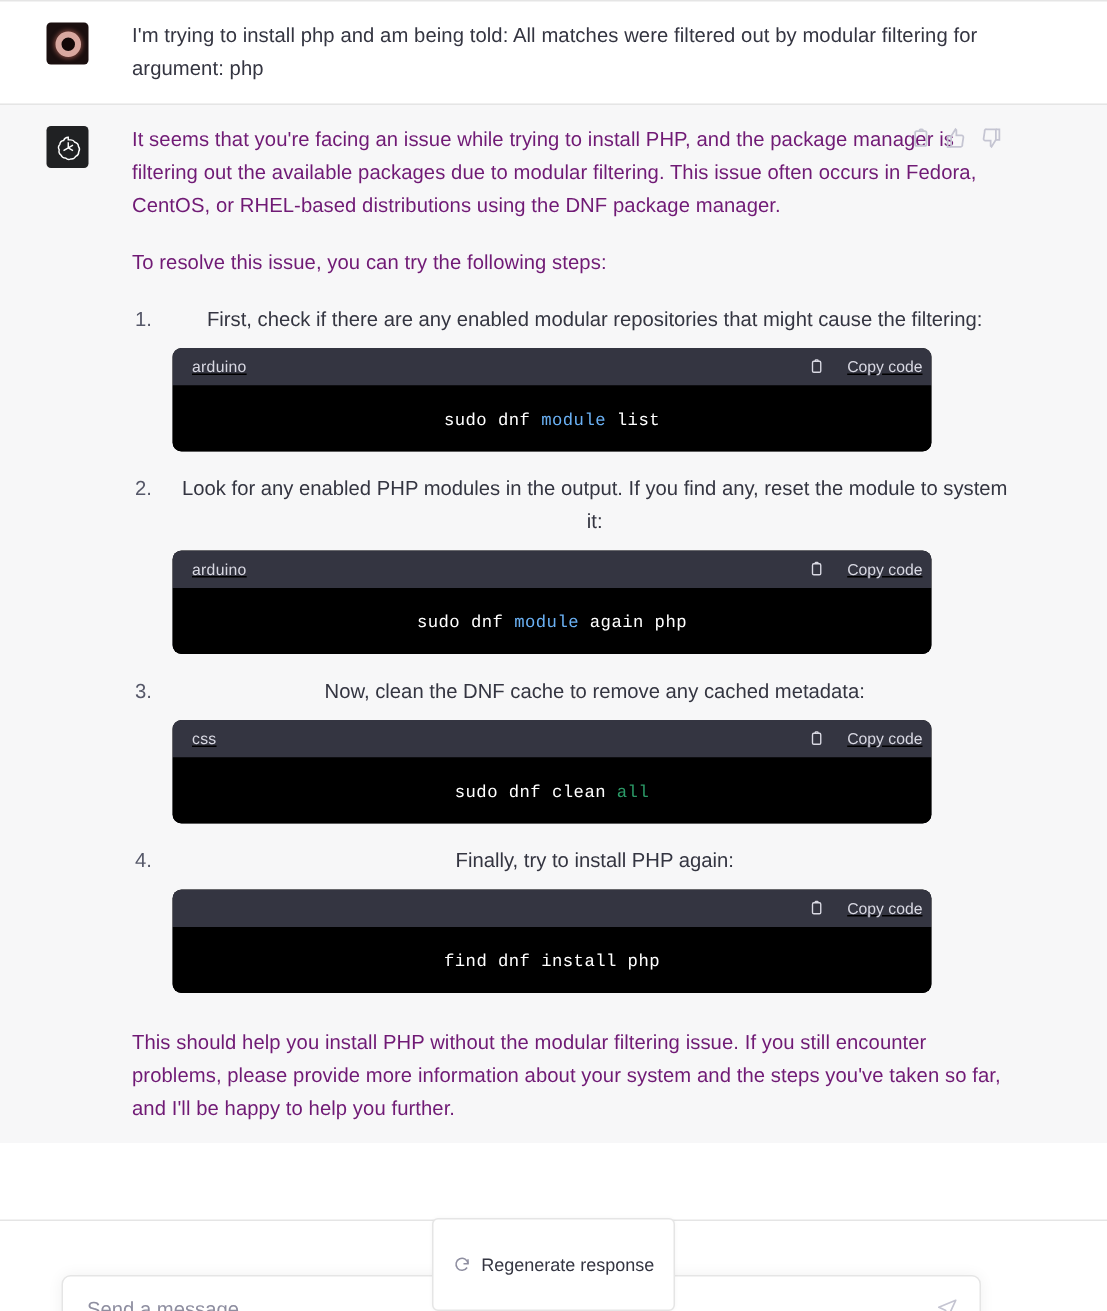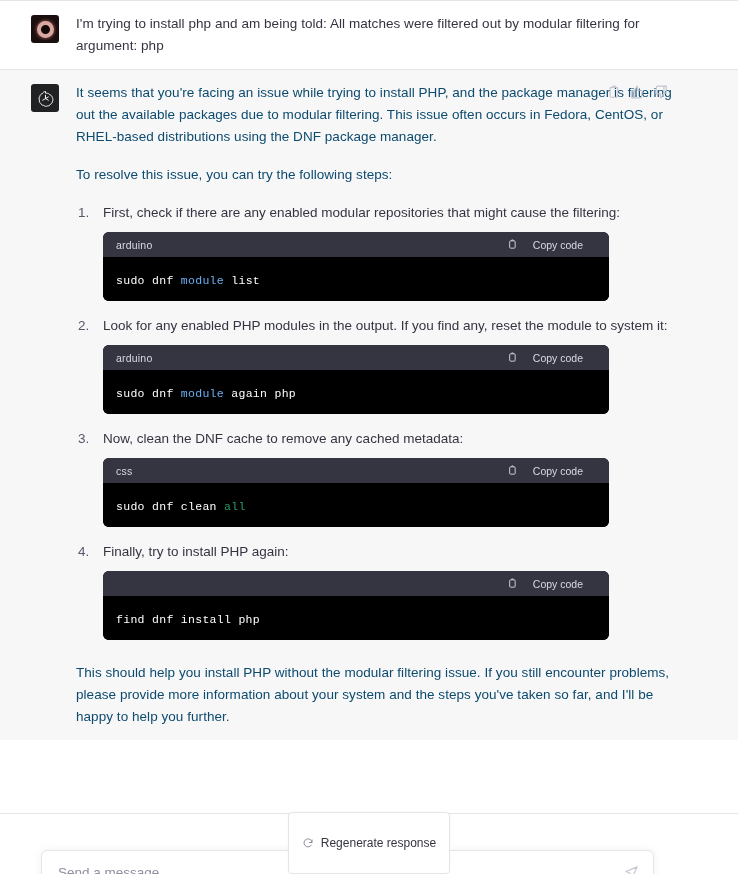--- a/index.html
+++ b/index.html
@@ -60,25 +60,26 @@
     background: #19c37d00;
     background-color: #202123;
     display: flex; align-items: center; justify-content: center;
   }
   .avatar.bot-av svg { width: 19px; height: 19px; display: block; }
 
   .content-col {
     flex: 1 1 auto;
     padding-right: 60px;
     min-width: 0;
+    margin-left: 12px;
   }
 
   
   .p {
-    color: #0c4a6e;
+    color: #701a75;
     font-size: 13.5px;
     line-height: 22px;
     margin: 0 0 0 0;
     letter-spacing: .05px;
   }
   .p + .p { margin-top: 16px; }
   .msg-row.user .p { color: #343541; }
 
   .action-icons {
     position: absolute;
@@ -95,20 +96,21 @@
     margin: 16px 0 0 0;
     padding: 0 0 0 0;
     list-style: none;
     counter-reset: step;
   }
   ol.steps > li {
     counter-increment: step;
     position: relative;
     padding-left: 27px;
     margin-bottom: 14px;
+    text-align: center;
   }
   ol.steps > li:last-child { margin-bottom: 0; }
   ol.steps > li::before {
     content: counter(step) ".";
     position: absolute;
     left: 2px;
     top: 0;
     color: #565869;
     font-size: 13.5px;
     line-height: 22px;
@@ -128,21 +130,22 @@
     background: #000000;
     width: 506px;
     max-width: 100%;
   }
   .code-head {
     background: #343541;
     height: 25px;
     display: flex;
     align-items: center;
     justify-content: space-between;
-    padding: 0 26px 0 13px;
+    padding: 0 6px 0 13px;
+    text-decoration: underline;
   }
   .code-lang {
     color: #d9d9e3;
     font-size: 10.5px;
     font-family: "Liberation Sans", sans-serif;
     letter-spacing: .2px;
   }
   .copy-btn {
     display: flex;
     align-items: center;

